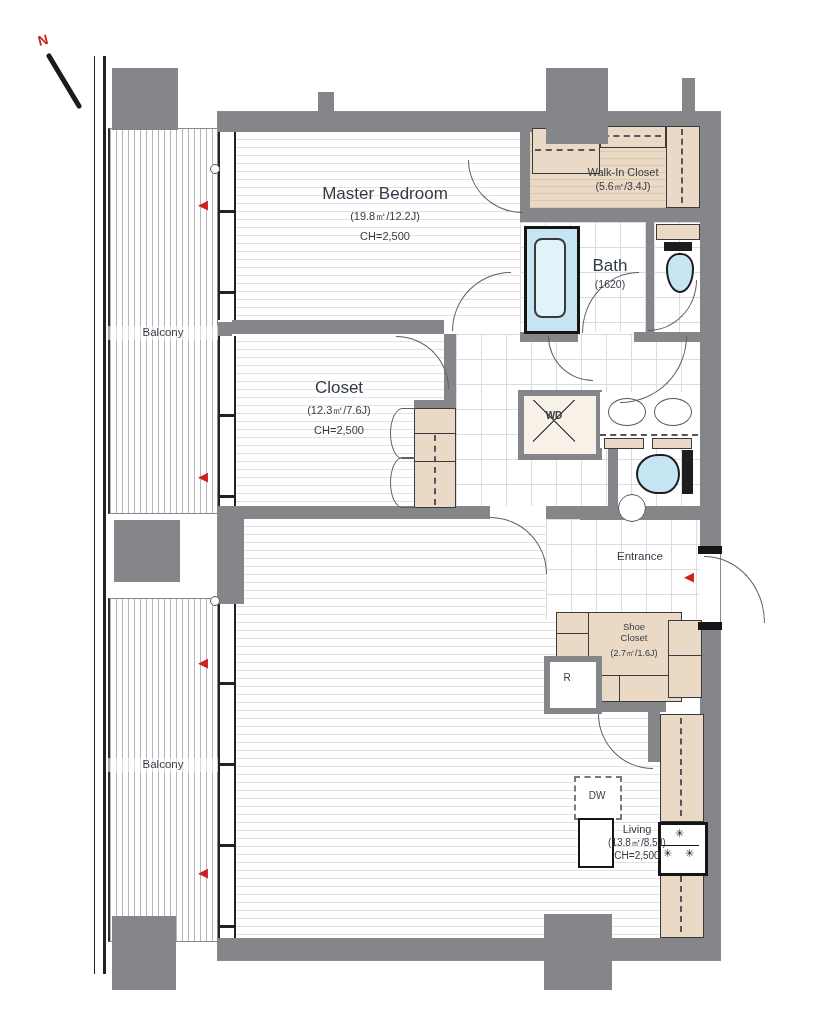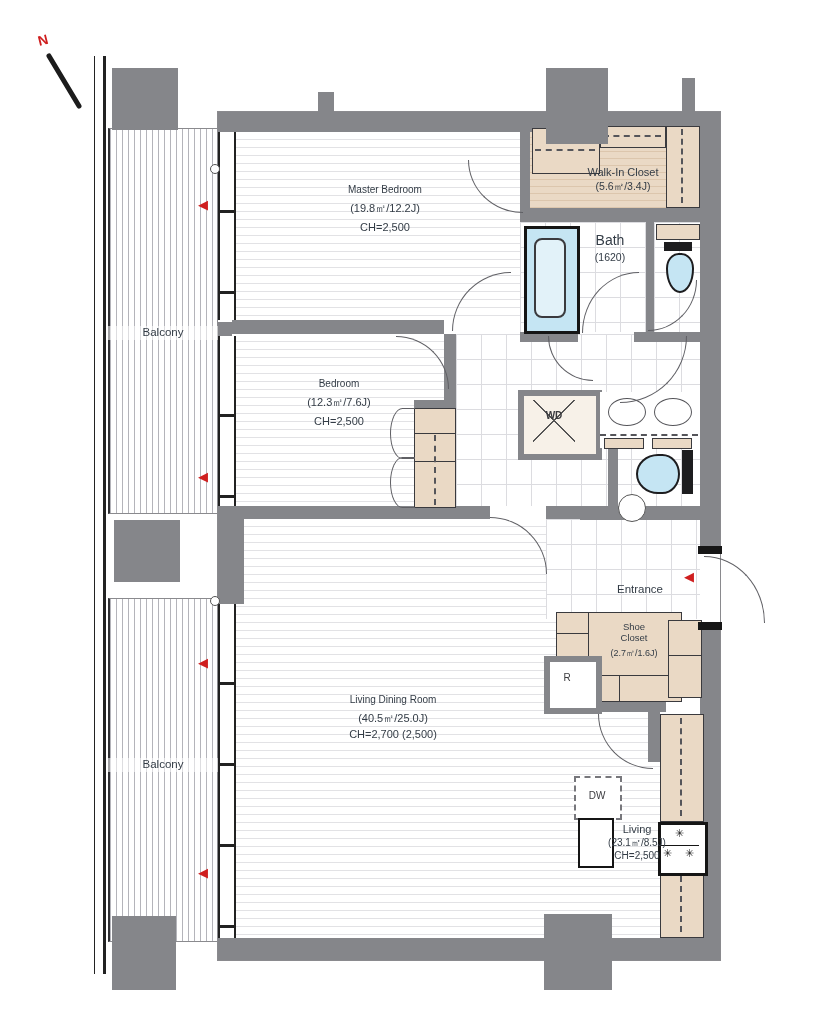--- a/index.html
+++ b/index.html
@@ -18,21 +18,21 @@
   .tanstripe{background:repeating-linear-gradient(180deg,#ead9c5 0 6px,#dcc6ad 6px 7px);}
   .box{position:absolute;border:1.5px solid #3a3a3e;}
   .winv{position:absolute;background:repeating-linear-gradient(180deg,#fff 0 78px,#222 78px 81px);
         border-left:2px solid #222;border-right:2px solid #222;}
   .arc{position:absolute;border:0 solid #5f5f64;}
   .arc-tl{border-top-width:1.3px;border-left-width:1.3px;border-top-left-radius:100%;}
   .arc-tr{border-top-width:1.3px;border-right-width:1.3px;border-top-right-radius:100%;}
   .arc-bl{border-bottom-width:1.3px;border-left-width:1.3px;border-bottom-left-radius:100%;}
   .arc-br{border-bottom-width:1.3px;border-right-width:1.3px;border-bottom-right-radius:100%;}
   .rlabel{position:absolute;text-align:center;line-height:1.2;z-index:40;}
-  .l1{font-size:10px;}
+  .l1{font-size:17px;}
   .l2{font-size:11px;margin-top:6px;text-align:center;}
   .evac{position:absolute;color:#cf1f1f;font-size:13px;line-height:1;z-index:50;}
   .xpat{background-image:
     linear-gradient(to bottom right,transparent calc(50% - 1px),#555 calc(50% - 1px),#555 calc(50% + .5px),transparent calc(50% + .5px)),
     linear-gradient(to bottom left,transparent calc(50% - 1px),#555 calc(50% - 1px),#555 calc(50% + .5px),transparent calc(50% + .5px));}
   .dashv{position:absolute;border-left:2px dashed #55555a;}
   .dashh{position:absolute;border-top:2px dashed #55555a;}
   .circ{position:absolute;border:1.2px solid #555;border-radius:50%;background:#fff;}
   .sink{position:absolute;border:1.5px solid #55555a;border-radius:50%;background:#fff;}
   .fold{position:absolute;border:1.2px solid #5f5f64;border-right:none;
@@ -202,39 +202,34 @@
   <div class="rlabel" style="left:260px;top:184px;width:250px;">
     <div class="l1">Master Bedroom</div>
     <div class="l2">(19.8㎡/12.2J)</div>
     <div class="l2">CH=2,500</div>
   </div>
   <div class="rlabel" style="left:540px;top:166px;width:166px;">
     <div class="l1" style="font-size:11px;">Walk-In Closet</div>
     <div class="l2" style="margin-top:1px;font-size:10.5px;">(5.6㎡/3.4J)</div>
   </div>
   <div class="rlabel" style="left:578px;top:232px;width:64px;">
-    <div class="l1" style="font-size:14px;">Bath</div>
+    <div class="l1" style="font-size:17px;margin-top:24px;">Bath</div>
     <div class="l2" style="margin-top:2px;font-size:10.5px;">(1620)</div>
   </div>
   <div class="rlabel" style="left:244px;top:378px;width:190px;">
-    <div class="l1">Bedroom</div>
+    <div class="l1">Closet</div>
     <div class="l2">(12.3㎡/7.6J)</div>
     <div class="l2">CH=2,500</div>
   </div>
   <div class="rlabel" style="left:592px;top:550px;width:96px;">
-    <div class="l1" style="font-size:11.5px;margin-top:33px;">Entrance</div>
+    <div class="l1" style="font-size:11.5px;">Entrance</div>
   </div>
   <div class="rlabel" style="left:590px;top:617px;width:88px;">
     <div class="l1" style="font-size:9.5px;width:50px;margin:4px auto;">Shoe Closet</div>
     <div class="l2" style="margin-top:1px;font-size:9px;">(2.7㎡/1.6J)</div>
   </div>
-  <div class="rlabel" style="left:278px;top:694px;width:230px;">
-    <div class="l1">Living Dining Room</div>
-    <div class="l2">(40.5㎡/25.0J)</div>
-    <div class="l2" style="margin-top:3px;">CH=2,700 (2,500)</div>
-  </div>
   <div class="rlabel" style="left:594px;top:823px;width:86px;z-index:41;">
     <div class="l1" style="font-size:11px;">Living</div>
-    <div class="l2" style="margin-top:1px;font-size:10px;">(23.1㎡/8.5J)</div>
+    <div class="l2" style="margin-top:1px;font-size:10px;">(13.8㎡/8.5J)</div>
     <div class="l2" style="margin-top:1px;font-size:10px;">CH=2,500</div>
   </div>
 
 </div>
 
 </body></html>

